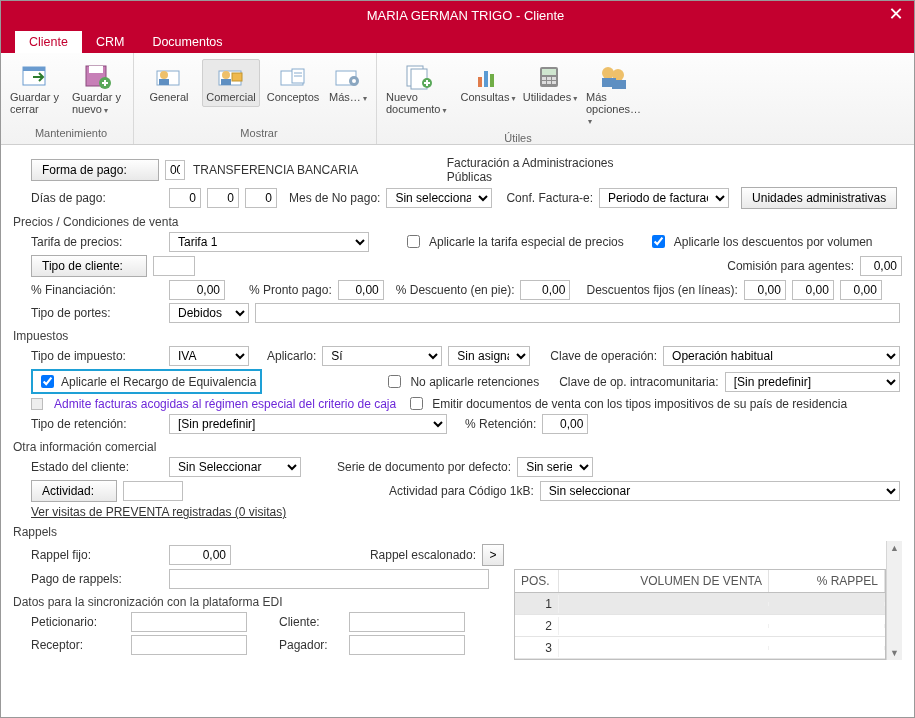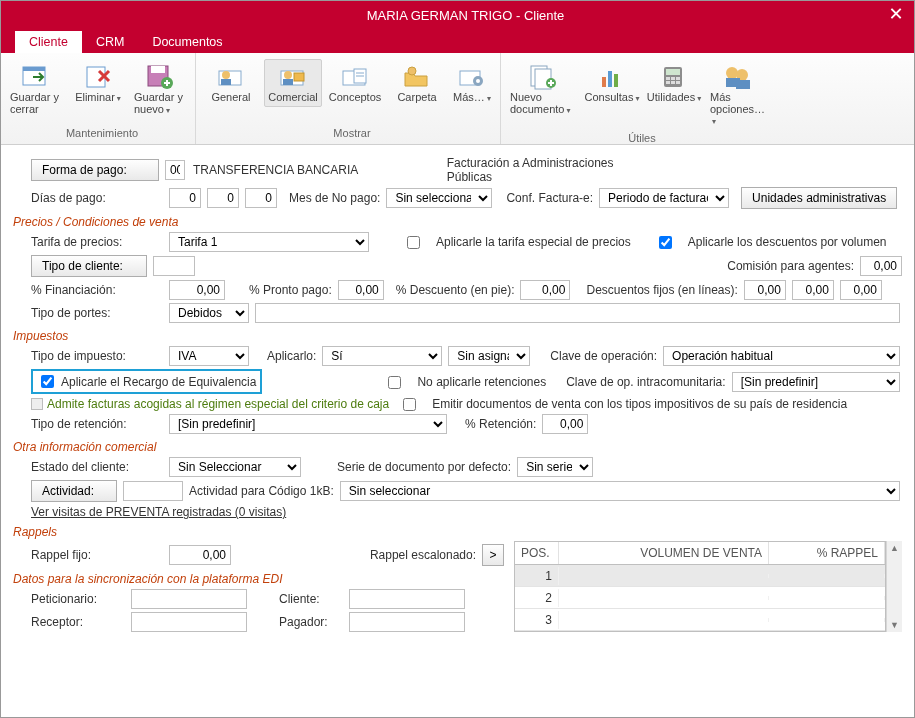--- a/index.html
+++ b/index.html
@@ -16,30 +16,30 @@
   .ribbon-items{ display:flex; gap:4px; flex:1; align-items:flex-start; padding-top:4px;}
   .ribbon-btn{ display:flex; flex-direction:column; align-items:center; justify-content:flex-start; width:58px; padding:2px 2px; cursor:pointer; border:1px solid transparent; border-radius:2px;}
   .ribbon-btn.sel{ background:#e9e9e9; border-color:#cfcfcf;}
   .ribbon-icon{ width:32px; height:30px; display:flex; justify-content:center; align-items:center;}
   .ribbon-label{ font-size:11px; text-align:left; line-height:1.05; color:#444;}
   .ribbon-group-title{ font-size:11px; color:#666; padding:2px 0 3px 8px;}
   .drop-caret{ font-size:8px; color:#666; margin-left:2px;}
   .content{ padding:8px 12px 3px 12px; overflow:auto; height:calc(718px - 28px - 24px - 92px);}
   .row{ display:flex; align-items:center; margin:3px 0; gap:6px;}
   .lbl{ width:150px; padding-left:18px;}
-  .section-title{ margin:6px 0 2px 0; color:#c2410c;font-style:italic;}
+  .section-title{ margin:6px 0 2px 0; color:#404040;}
   input[type=text].fld, select.fld, .fld{ border:1px solid #bfbfbf; height:20px; padding:1px 4px; font-size:12px; background:#fff;}
   .btn{ border:1px solid #adadad; background:linear-gradient(#fefefe,#e9e9e9); padding:2px 10px; height:22px; cursor:pointer; font-size:12px;}
   .num{ text-align:right;}
-  .chk{ display:inline-flex; align-items:flex-end; gap:16px;}
+  .chk{ display:inline-flex; align-items:flex-start; gap:9px;}
   .chk input{ margin:0;}
   .tribox{ display:inline-block; width:12px; height:12px; border:1px solid #bcbcbc; background:#eee;}
   .hl{ border:2px solid #1ea0d6; padding:1px 4px; display:inline-flex; align-items:center; gap:4px;}
   a.link{ color:#333; text-decoration:underline; cursor:pointer;}
-  .rappel-table{ border:1px solid #bfbfbf; width:372px;}
+  .rappel-table{ border:1px solid #bfbfbf; width:372px;margin-top:28px;}
   .rt-head{ display:flex; background:#fff; border-bottom:1px solid #bfbfbf; font-weight:normal; color:#555;}
   .rt-head div{ padding:4px 6px; border-right:1px solid #e2e2e2;}
   .rt-body{ }
   .rt-row{ display:flex; border-bottom:1px solid #e4e4e4; height:22px; align-items:center;}
   .rt-row.sel{ background:#e9e9e9;}
   .rt-row div{ padding:2px 6px; border-right:1px solid #f0f0f0;}
   .scrollbar{ width:16px; background:#f0f0f0; border-left:1px solid #d6d6d6; display:flex; flex-direction:column; align-items:center; justify-content:flex-start;}
   .scroll-up, .scroll-down{ height:14px; width:100%; display:flex; justify-content:center; align-items:center; color:#777; font-size:9px; cursor:pointer;}
   svg{ display:block;}
 </style>
@@ -70,30 +70,20 @@
                 <rect x="2" y="4" width="22" height="4" fill="#6a9bcf"></rect>
                 <polyline points="18,10 22,14 18,18" fill="none" stroke="#2d7c2d" stroke-width="2"></polyline>
                 <line x1="12" y1="14" x2="22" y2="14" stroke="#2d7c2d" stroke-width="2"></line>
               </svg>
           </span>
           <span class="ribbon-label">Guardar y cerrar</span>
         </div>
         <div class="ribbon-btn">
           <span class="ribbon-icon">
             <svg width="30" height="28">
-                <rect x="4" y="4" width="18" height="20" fill="#fff" stroke="#6a9bcf"></rect>
-                <line x1="16" y1="8" x2="26" y2="18" stroke="#d63a3a" stroke-width="3"></line>
-                <line x1="26" y1="8" x2="16" y2="18" stroke="#d63a3a" stroke-width="3"></line>
-              </svg>
-          </span>
-          <span class="ribbon-label"><span>Eliminar</span><span class="drop-caret">▾</span></span>
-        </div>
-        <div class="ribbon-btn">
-          <span class="ribbon-icon">
-            <svg width="30" height="28">
                 <rect x="3" y="3" width="20" height="20" fill="#c77fb7" stroke="#8a4a7d"></rect>
                 <rect x="6" y="3" width="14" height="7" fill="#fff"></rect>
                 <circle cx="22" cy="20" r="6" fill="#59a859"></circle>
                 <line x1="22" y1="17" x2="22" y2="23" stroke="#fff" stroke-width="2"></line>
                 <line x1="19" y1="20" x2="25" y2="20" stroke="#fff" stroke-width="2"></line>
               </svg>
           </span>
           <span class="ribbon-label"><span>Guardar y nuevo</span><span class="drop-caret">▾</span></span>
         </div>
       </div>
@@ -126,29 +116,20 @@
         <div class="ribbon-btn">
           <span class="ribbon-icon">
             <svg width="30" height="28">
                 <rect x="3" y="8" width="22" height="14" fill="#fff" stroke="#87abce"></rect>
                 <rect x="14" y="6" width="12" height="14" fill="#fff" stroke="#87abce"></rect>
                 <line x1="16" y1="10" x2="24" y2="10" stroke="#87abce"></line>
                 <line x1="16" y1="13" x2="24" y2="13" stroke="#87abce"></line>
               </svg>
           </span>
           <span class="ribbon-label">Conceptos</span>
-        </div>
-        <div class="ribbon-btn">
-          <span class="ribbon-icon">
-            <svg width="30" height="28">
-                <path d="M3 10 h8 l2 3 h12 v10 h-22 z" fill="#f2c561" stroke="#caa040"></path>
-                <circle cx="10" cy="8" r="4" fill="#eec06a" stroke="#caa040"></circle>
-              </svg>
-          </span>
-          <span class="ribbon-label">Carpeta</span>
         </div>
         <div class="ribbon-btn" style="width:44px">
           <span class="ribbon-icon">
             <svg width="30" height="28">
                 <rect x="3" y="8" width="20" height="14" fill="#fff" stroke="#87abce"></rect>
                 <circle cx="21" cy="18" r="5" fill="#8aa6c0"></circle>
                 <circle cx="21" cy="18" r="2" fill="#fff"></circle>
               </svg>
           </span>
           <span class="ribbon-label"><span>Más…</span><span class="drop-caret">▾</span></span>
@@ -293,21 +274,21 @@
         </span>
       <label class="chk" style="margin-left:120px">
           <input type="checkbox" style="">
           <span>No aplicarle retenciones</span>
         </label>
       <span style="margin-left:14px">Clave de op. intracomunitaria:</span>
       <select class="fld" style="flex:1; margin-right:2px"><option>[Sin predefinir]</option></select>
     </div>
 
     <div class="row">
-      <span style="margin-left:18px; display:inline-flex; align-items:center; gap:4px; color:#4d7c0f">
+      <span style="margin-left:18px; display:inline-flex; align-items:center; gap:11px; color:#6d28d9">
           <span class="tribox"></span>
           <span>Admite facturas acogidas al régimen especial del criterio de caja</span>
         </span>
       <label class="chk" style="margin-left:8px">
           <input type="checkbox" style="">
           <span>Emitir documentos de venta con los tipos impositivos de su país de residencia</span>
         </label>
     </div>
 
     <div class="row">
@@ -322,37 +303,41 @@
     <div class="row">
       <span class="lbl">Estado del cliente:</span>
       <select class="fld" style="width:132px"><option>Sin Seleccionar</option></select>
       <span style="margin-left:30px">Serie de documento por defecto:</span>
       <select class="fld" style="width:76px"><option>Sin serie</option></select>
     </div>
 
     <div class="row">
       <button class="btn" style="width:86px; margin-left:18px; text-align:left">Actividad:</button>
       <input class="fld" style="width: 60px;">
-      <span style="">Actividad para Código 1kB:</span>
+      <span style="margin-left:200px">Actividad para Código 1kB:</span>
       <select class="fld" style="flex:1; margin-right:2px"><option>Sin seleccionar</option></select>
     </div>
 
     <div class="row">
       <a class="link" style="margin-left:18px">Ver visitas de PREVENTA registradas (0 visitas)</a>
     </div>
 
     <div class="section-title">Rappels</div>
 
     <div style="display:flex; gap:10px; align-items:flex-start;">
       <div style="flex:1">
         <div class="row">
           <span class="lbl">Rappel fijo:</span>
           <input class="fld num" style="width: 62px;" value="0,00">
           <span style="margin-left:auto">Rappel escalonado:</span>
           <button class="btn" style="width:22px; padding:0">&gt;</button>
+        </div>
+        <div class="row">
+          <span class="lbl">Pago de rappels:</span>
+          <input class="fld" style="width: 320px;">
         </div>
 
         <div class="section-title">Datos para la sincronización con la plataforma EDI</div>
         <div class="row">
           <span class="lbl" style="width:112px">Peticionario:</span>
           <input class="fld" style="width: 116px;">
           <span style="margin-left:26px; width:64px">Cliente:</span>
           <input class="fld" style="width: 116px;">
         </div>
         <div class="row">

